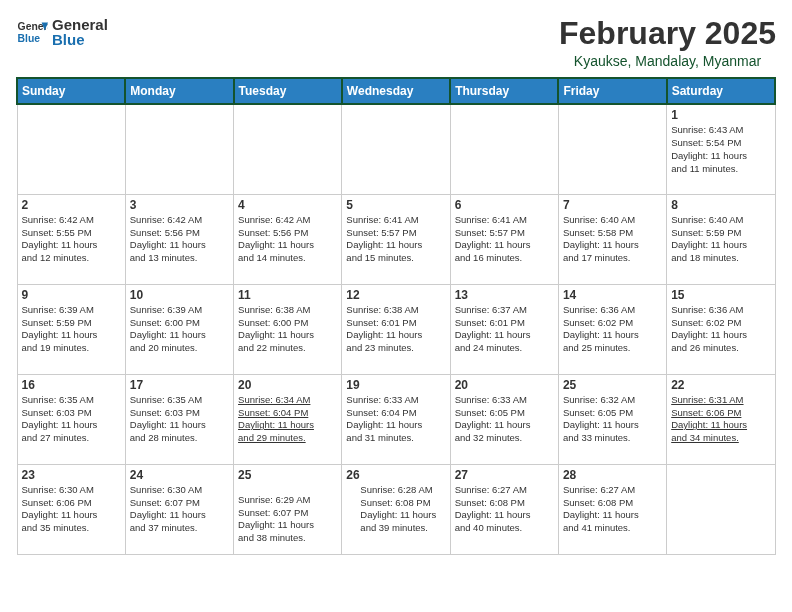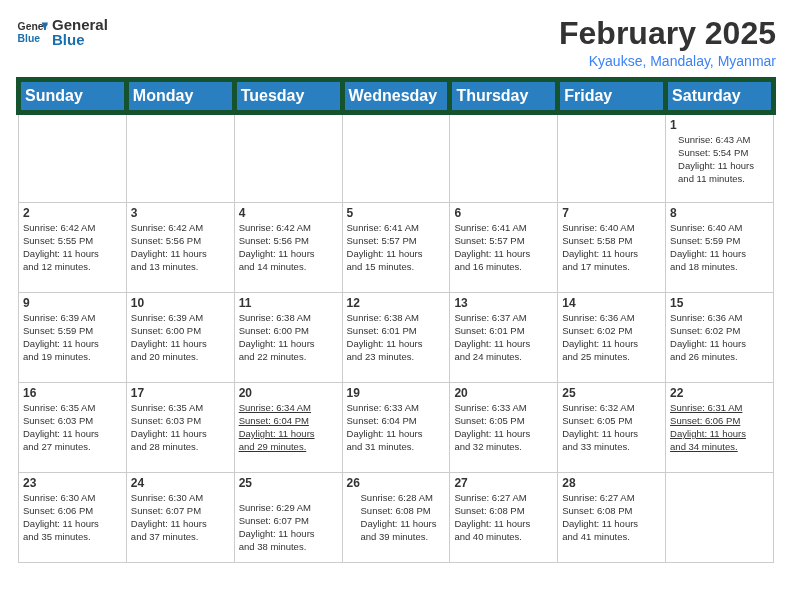--- a/index.html
+++ b/index.html
@@ -19,47 +19,47 @@
     .logo {
       display: flex;
       align-items: center;
       gap: 4px;
     }
     .logo-icon {
       width: 32px;
       height: 32px;
     }
     .title-block {
-      text-align: right;
+      text-align: center;
       margin-left: 20px;
     }
     .main-title {
       font-size: 32px;
       font-weight: bold;
       color: #333;
       line-height: 1.1;
     }
     .subtitle {
       font-size: 14px;
-      color: #3b82f6;
+      color: #14532d;
       margin-top: 2px;
     }
     .calendar {
       width: 100%;
       border-collapse: collapse;
       border: 1px solid #ccc;
     }
     .calendar th {
       background-color: #2a7fc1;
       color: #fff;
-      font-size: 16px;
+      font-size: 12px;
       font-weight: bold;
       padding: 5px 4px;
       text-align: left;
-      border: 5px solid #14532d;
+      border: 2px solid #14532d;
     }
     .calendar td {
       vertical-align: top;
       border: 1px solid #ccc;
       padding: 3px 4px;
       width: calc(100% / 7);
       min-height: 80px;
       font-size: 10px;
       color: #333;
     }
@@ -117,21 +117,21 @@
   <tbody id="calendar-body">
   <tr>
         <td class="empty-cell"></td>
         <td class="empty-cell"></td>
         <td class="empty-cell"></td>
         <td class="empty-cell"></td>
         <td class="empty-cell"></td>
         <td class="empty-cell"></td>
         <td>
           <span class="day-number">1</span>
-          <div class="day-info" style="white-space: pre-line; margin-left: 8px;">Sunrise: 6:43 AM
+          <div class="day-info" style="white-space: pre-line;">Sunrise: 6:43 AM
 Sunset: 5:54 PM
 Daylight: 11 hours
 and 11 minutes.</div>
         </td>
       </tr>
       <tr>
         <td>
           <span class="day-number">2</span>
           <div class="day-info" style="white-space: pre-line;">Sunrise: 6:42 AM
 Sunset: 5:55 PM

